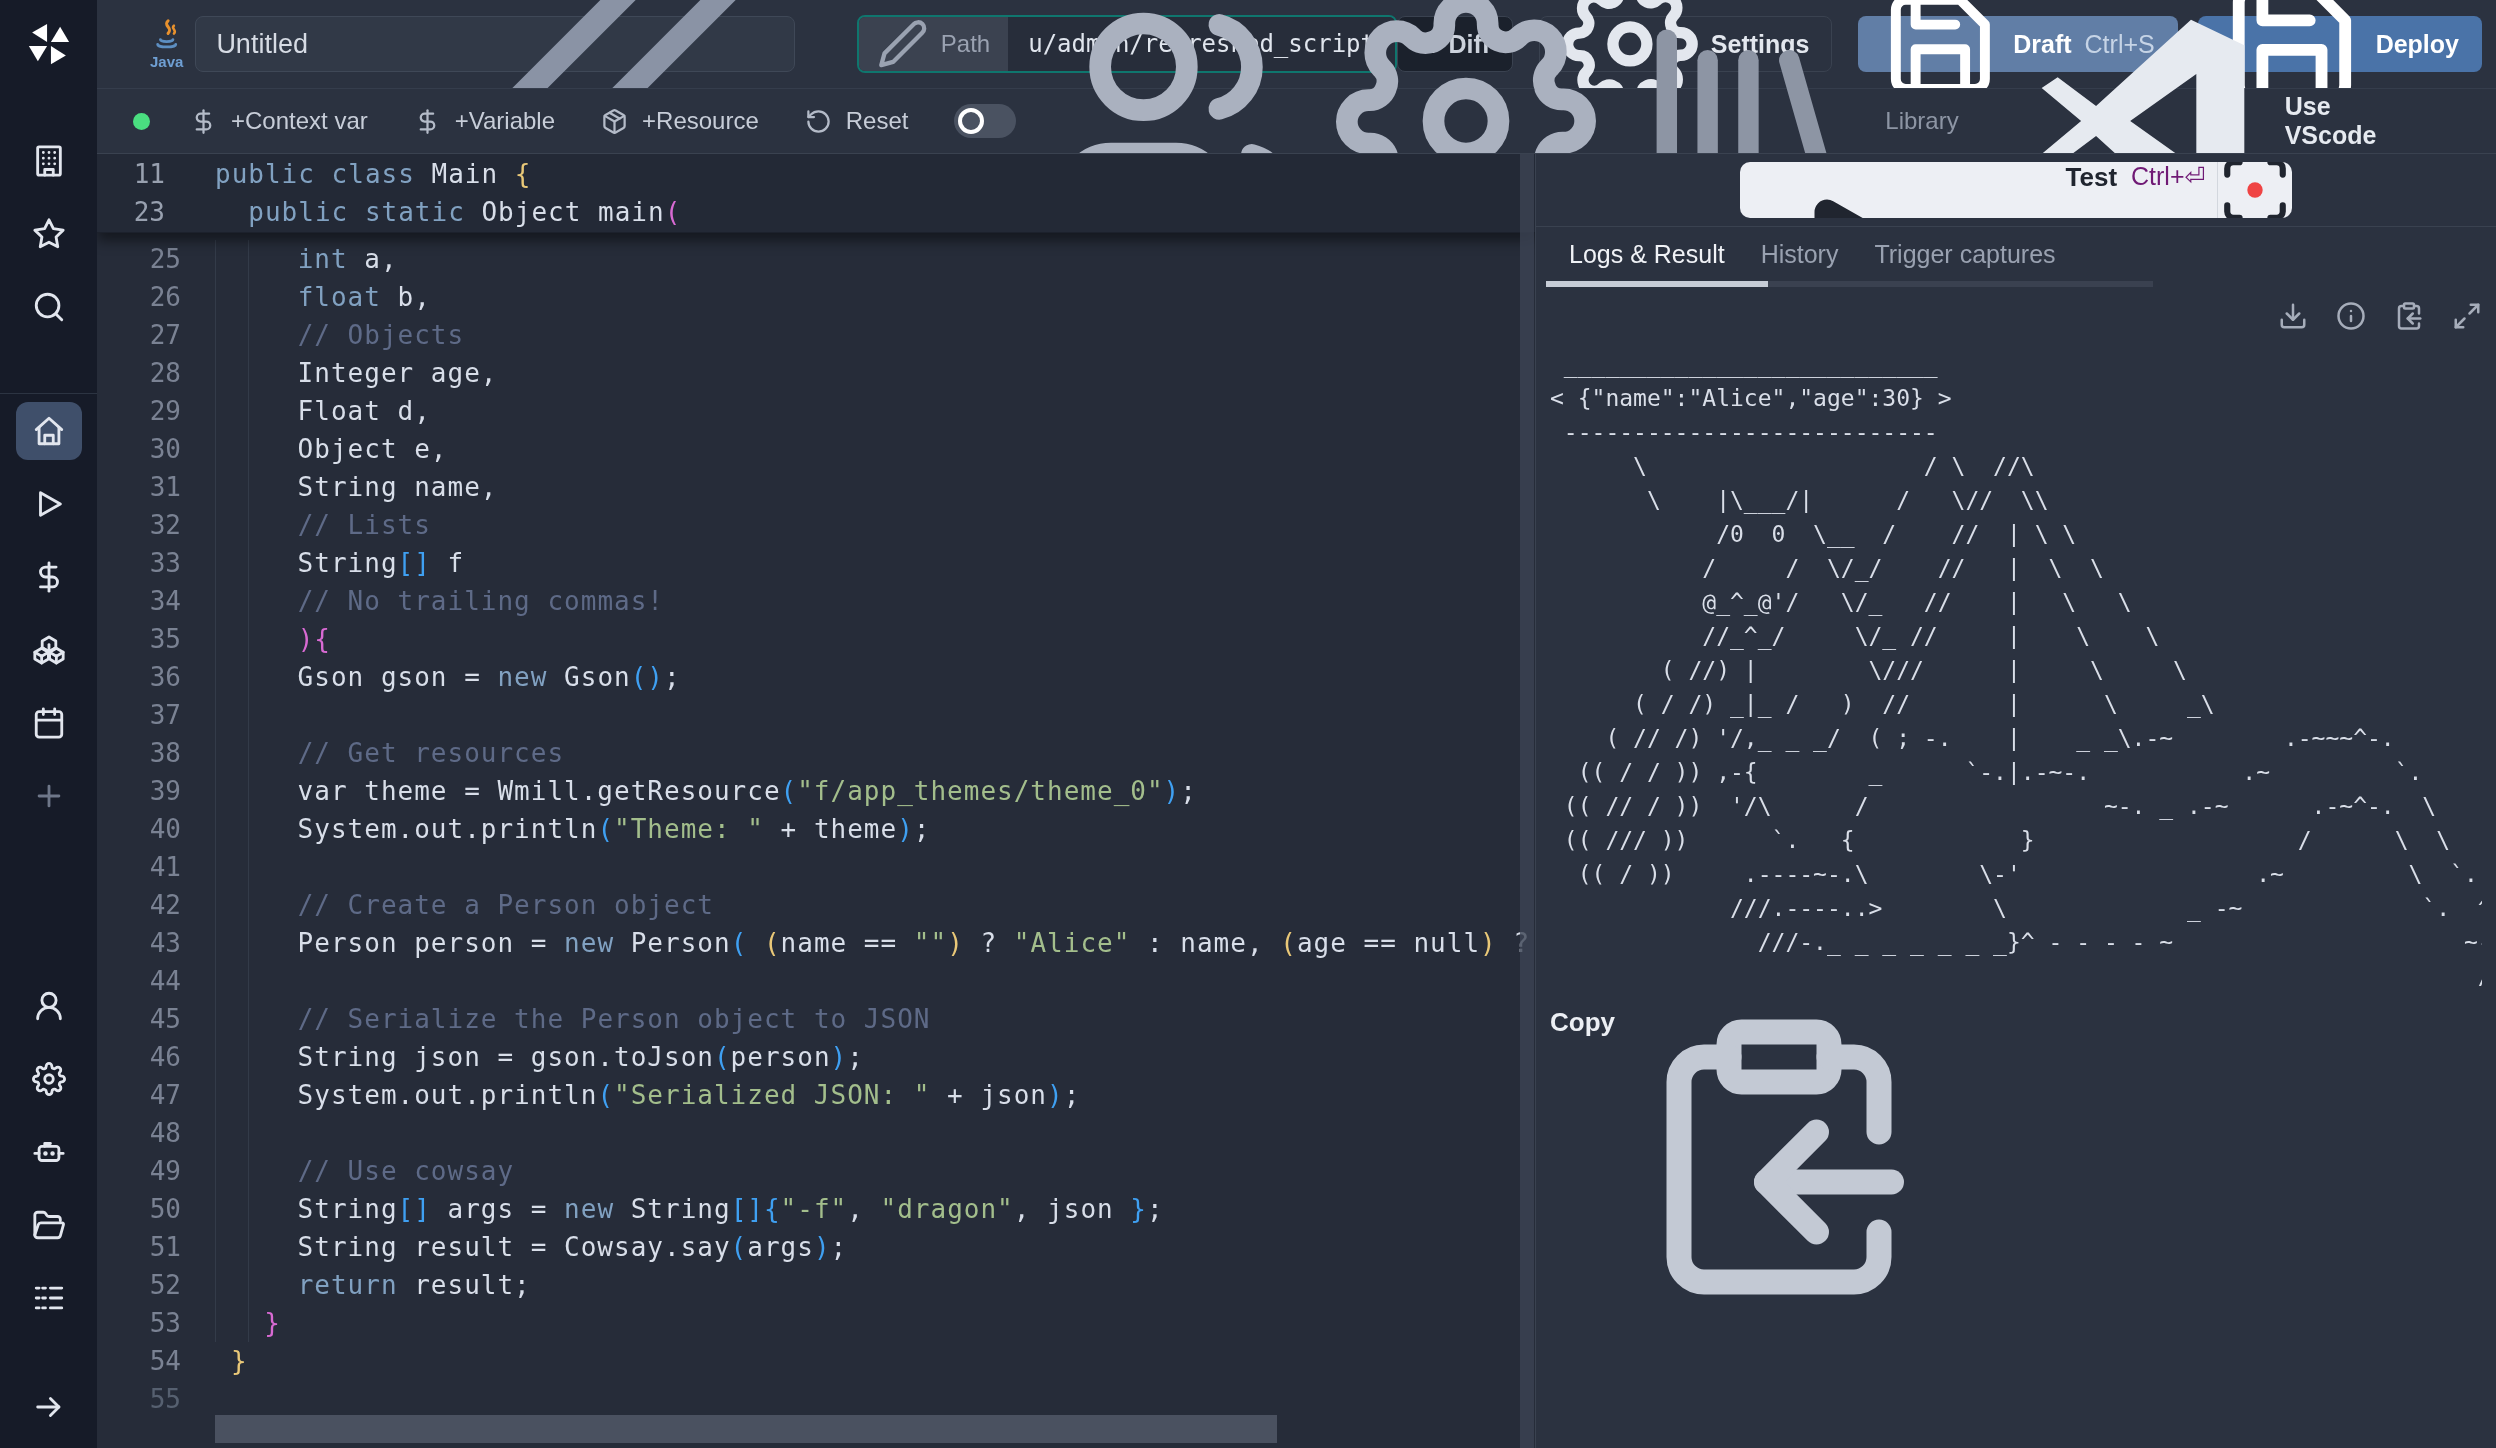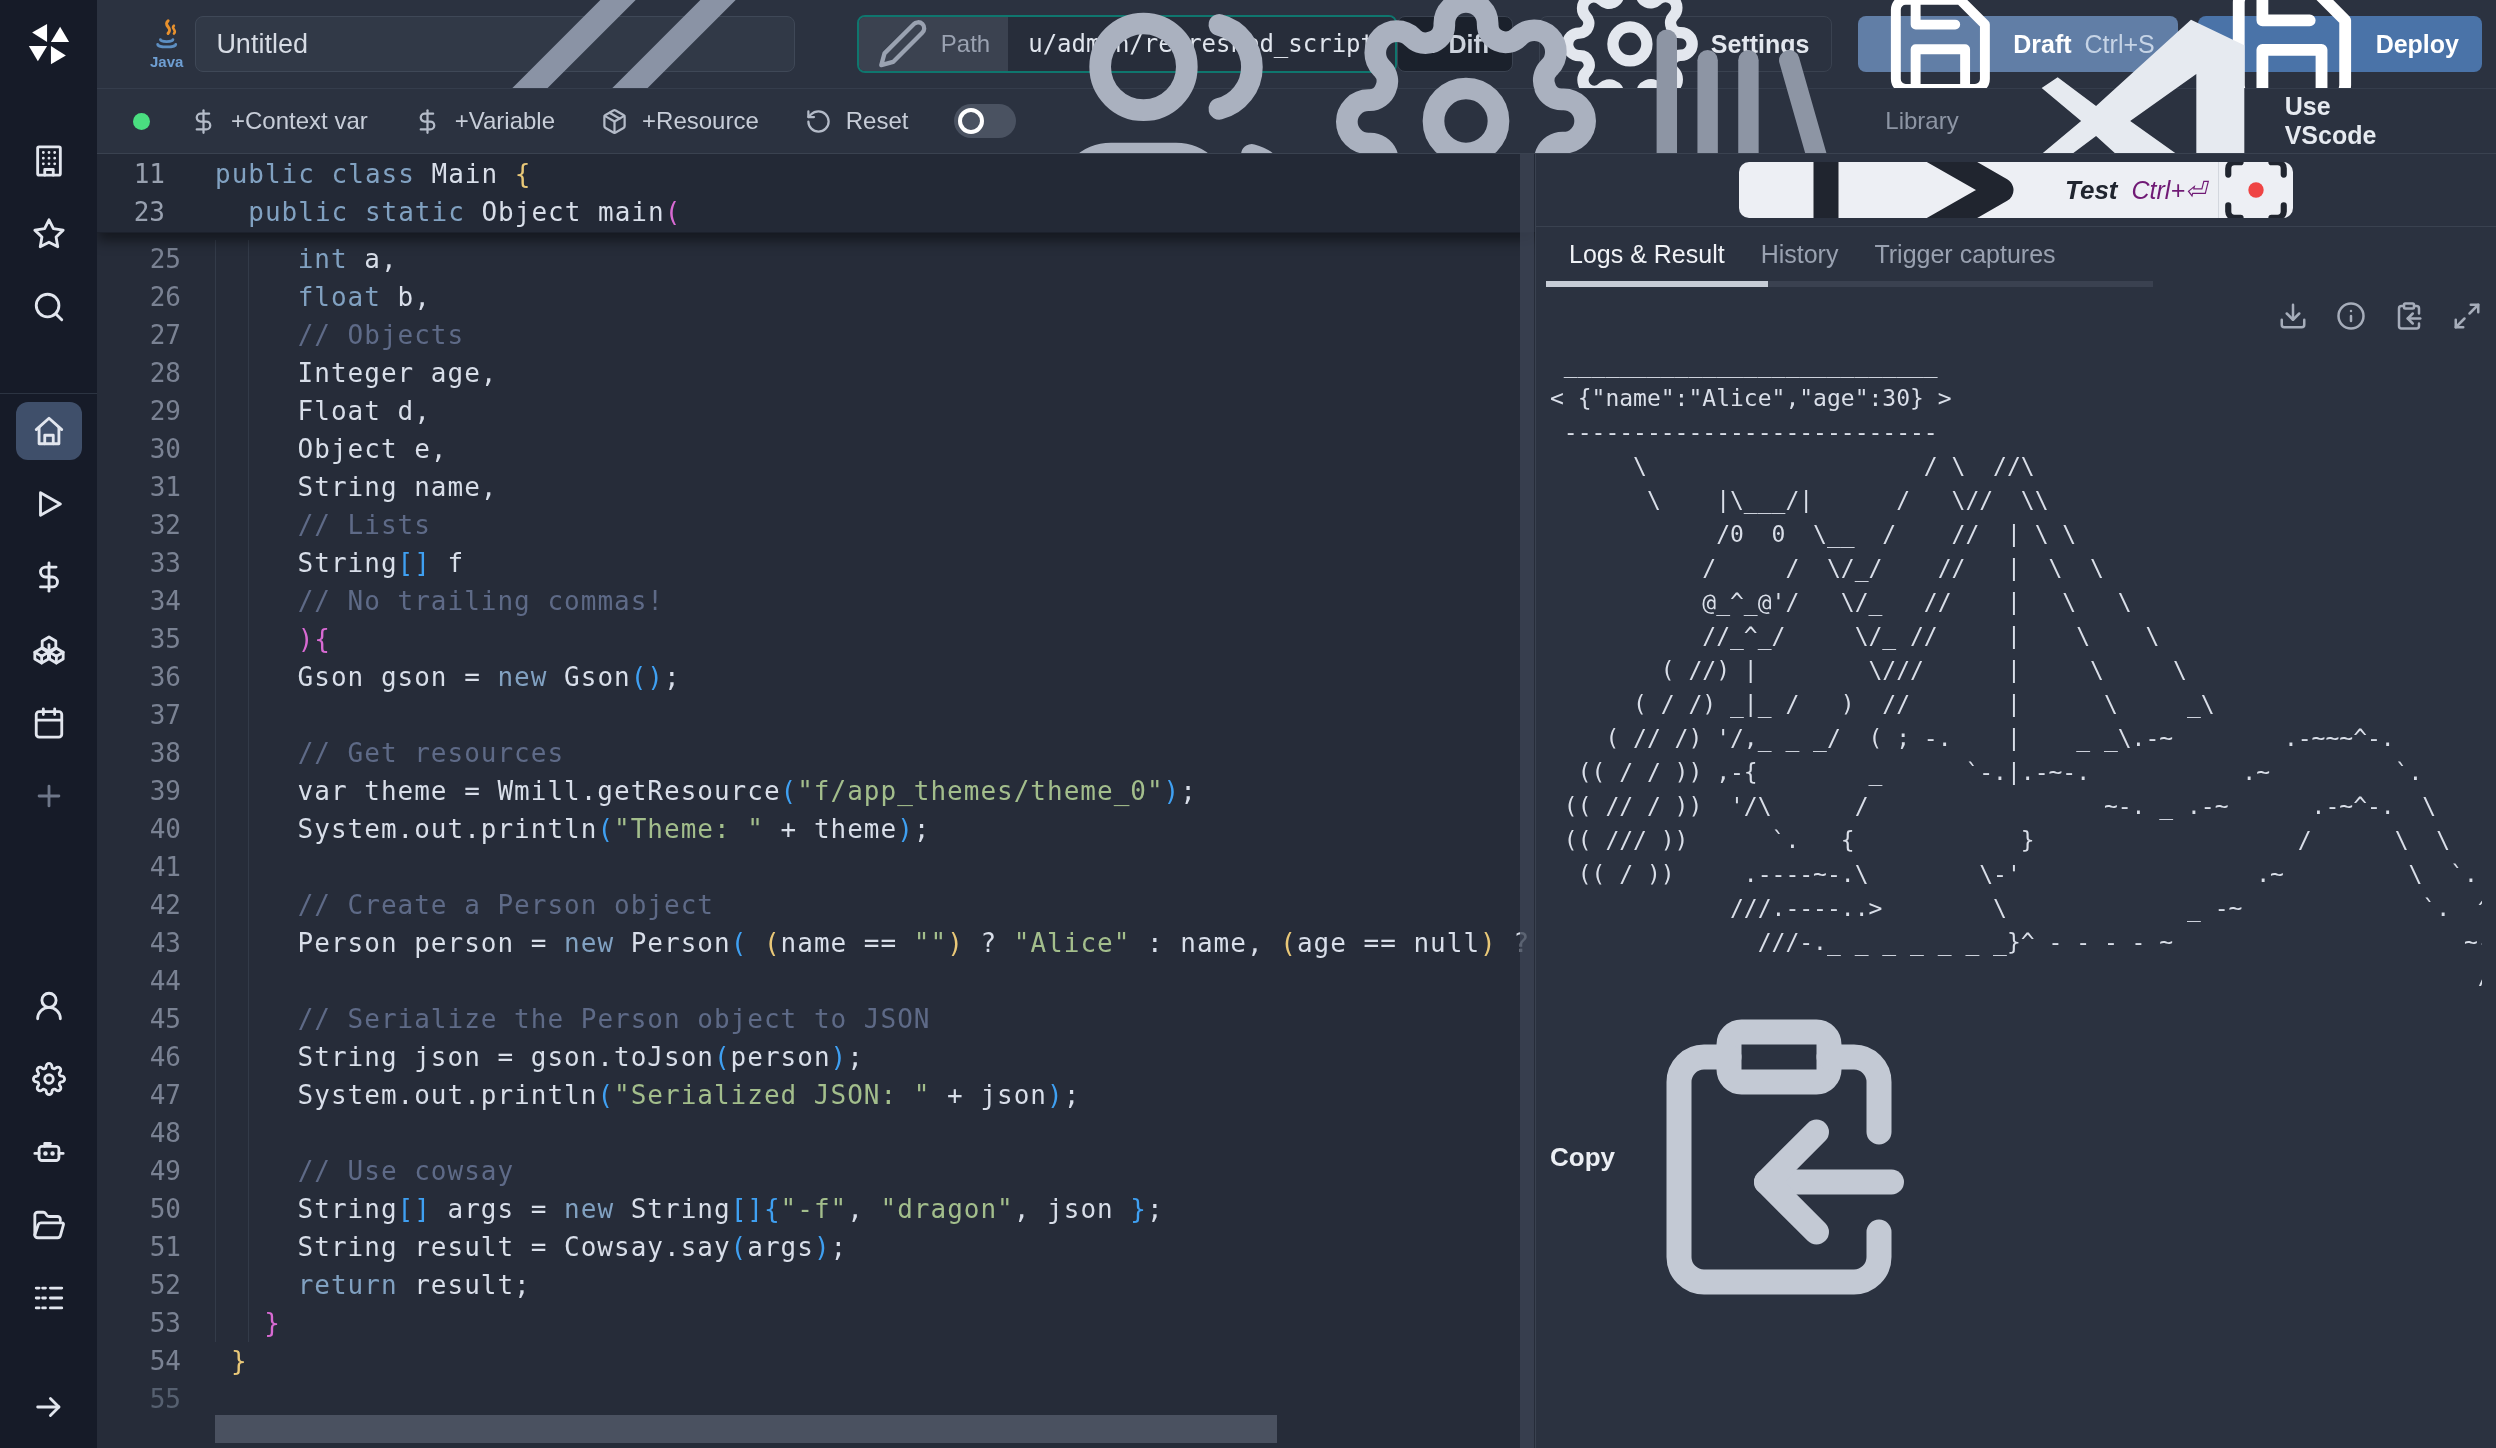--- a/index.html
+++ b/index.html
@@ -80,39 +80,39 @@
   .g1{left:118px;} .g2{left:151px;}
   .tk-kw{color:#81a1c1;} .tk-pl{color:#d8dee9;} .tk-cm{color:#5e6a87;} .tk-st{color:#a3be8c;}
   .tk-b1{color:#e9c878;} .tk-b2{color:#d86ad3;} .tk-b3{color:#3fa0f2;}
   .hscroll{position:absolute;left:118px;bottom:5px;width:1062px;height:28px;background:#4a5160;z-index:4;}
   .vscroll{position:absolute;right:1px;top:0;bottom:0;width:14px;background:#3c4454;opacity:.8;z-index:4;}
 
   
   .rpanel{flex:1;background:#2b3240;border-left:1px solid #3a4250;display:flex;flex-direction:column;min-width:0;}
   .test-row{height:72px;border-bottom:1px solid #3a4250;display:flex;align-items:center;justify-content:center;flex-shrink:0;}
   .test-pill{height:56px;background:#edeff4;border-radius:10px;display:flex;align-items:stretch;color:#20252f;overflow:hidden;cursor:pointer;}
-  .test-main{display:flex;align-items:center;gap:14px;padding:0 12px;font-style:italic;}
+  .test-main{display:flex;align-items:flex-start;gap:14px;padding:0 12px;}
   .test-main svg{width:26px;height:26px;}
   .test-label{font-size:26px;font-weight:600;}
   .test-sc{font-size:25px;color:#701a75;}
   .pill-div{width:1px;background:#d3d7de;}
   .test-scan{width:74px;display:flex;align-items:center;justify-content:center;}
   .test-scan svg{width:30px;height:30px;}
   .tabs{display:flex;gap:36px;padding:0 33px;height:54px;align-items:center;flex-shrink:0;}
   .tab{font-size:25px;color:#99a1b0;cursor:pointer;white-space:nowrap;}
   .tab.active{color:#f0f2f6;}
   .tab-track{height:6px;background:#3a4150;width:607px;margin-left:10px;position:relative;flex-shrink:0;}
   .tab-bar{position:absolute;left:0;top:0;height:6px;width:222px;background:#c6ccd6;}
   .result{flex:1;padding:0 14px;overflow:hidden;display:flex;flex-direction:column;}
   .ricons{display:flex;justify-content:flex-end;gap:28px;margin-top:14px;color:#a6adba;}
   .ricons span{display:flex;cursor:pointer;}
   .ricons svg{width:30px;height:30px;}
   pre.ascii{margin:16px 0 0;font-family:"DejaVu Sans Mono",monospace;font-size:23px;line-height:34px;
             color:#d9dee8;white-space:pre;overflow:hidden;flex-shrink:0;}
-  .copy-row{display:flex;align-items:center;gap:14px;margin-top:14px;color:#eceff4;font-size:26px;font-weight:700;cursor:pointer;}
+  .copy-row{display:flex;align-items:flex-start;gap:14px;margin-top:14px;color:#eceff4;font-size:26px;font-weight:700;cursor:pointer;}
   .copy-row svg{width:28px;height:28px;color:#c3c9d4;}
 </style>
 </head>
 <body>
 
 <div class="app">
 
   <nav class="sidebar">
     <div class="sb-logo">
         <span style="display:flex;width:46px;height:46px;">

